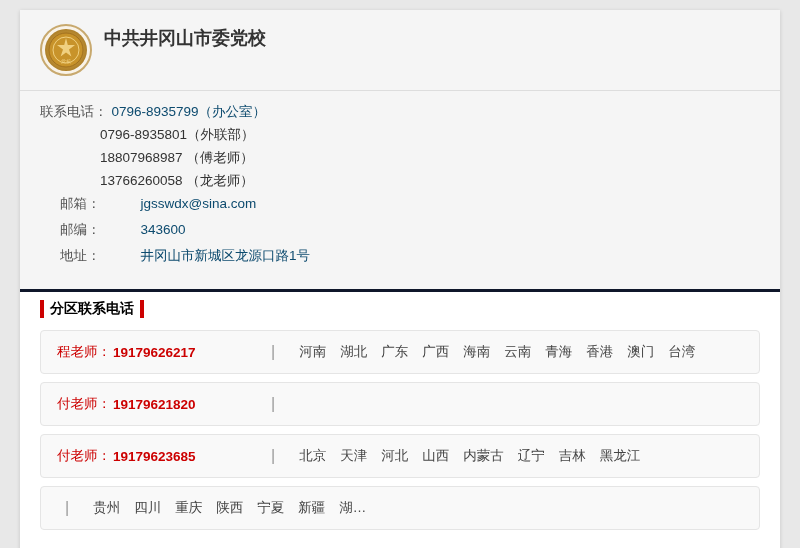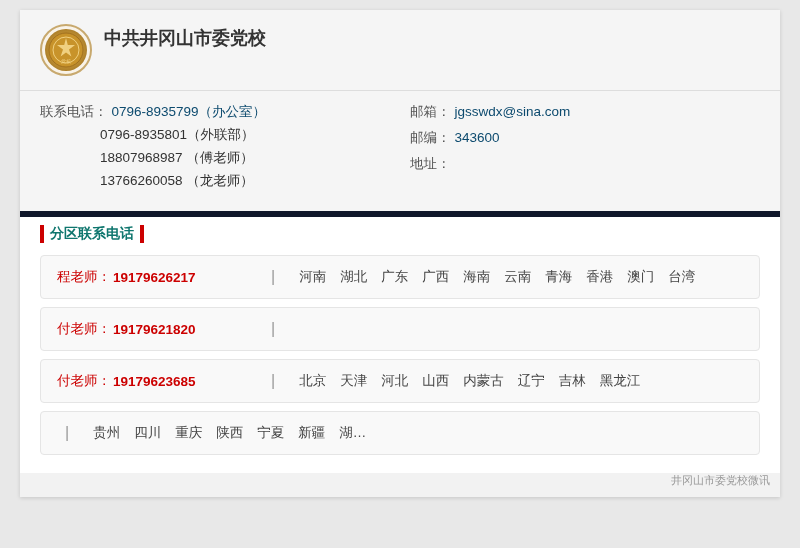--- a/index.html
+++ b/index.html
@@ -61,21 +61,22 @@
       color: #333;
       padding-top: 2px;
     }
 
     
     .contact-section {
       background: #f5f5f5;
       padding: 12px 20px 16px 20px;
       display: flex;
       gap: 0;
-      border-bottom: 6px solid #0f172a;
+      border-bottom: 3px solid #0f172a;
+      flex-direction: column;
     }
     .contact-left {
       flex: 1;
     }
     .contact-right {
       flex: 1;
       padding-left: 20px;
     }
     .contact-row {
       display: flex;
@@ -86,20 +87,21 @@
     .contact-label {
       color: #555;
       white-space: nowrap;
       margin-right: 4px;
     }
     .contact-value {
       color: #0c4a6e;
     }
     .contact-right .contact-row {
       margin-bottom: 8px;
+      gap: 36px;
     }
     .contact-indent {
       margin-left: 60px;
       margin-bottom: 5px;
       font-size: 13.5px;
       color: #333;
     }
 
     
     .section-divider {
@@ -111,21 +113,21 @@
     .divider-bar-left {
       width: 4px;
       height: 18px;
       background: #cc0000;
       display: inline-block;
       margin-right: 6px;
     }
     .divider-text {
       font-size: 14px;
       font-weight: bold;
-      color: #0f766e;
+      color: #000000;
     }
     .divider-bar-right {
       width: 4px;
       height: 18px;
       background: #cc0000;
       display: inline-block;
       margin-left: 6px;
     }
 
     
@@ -220,20 +222,21 @@
       <div class="contact-row">
         <span class="contact-label">邮箱：</span>
         <span class="contact-value">jgsswdx@sina.com</span>
       </div>
       <div class="contact-row">
         <span class="contact-label">邮编：</span>
         <span class="contact-value">343600</span>
       </div>
       <div class="contact-row">
         <span class="contact-label">地址：</span>
+        <span class="contact-value">井冈山市新城区龙源口路1号</span>
       </div>
     </div>
   </div>
 
   <div class="section-divider">
     <span class="divider-bar-left"></span>
     <span class="divider-text">分区联系电话</span>
     <span class="divider-bar-right"></span>
   </div>
 

